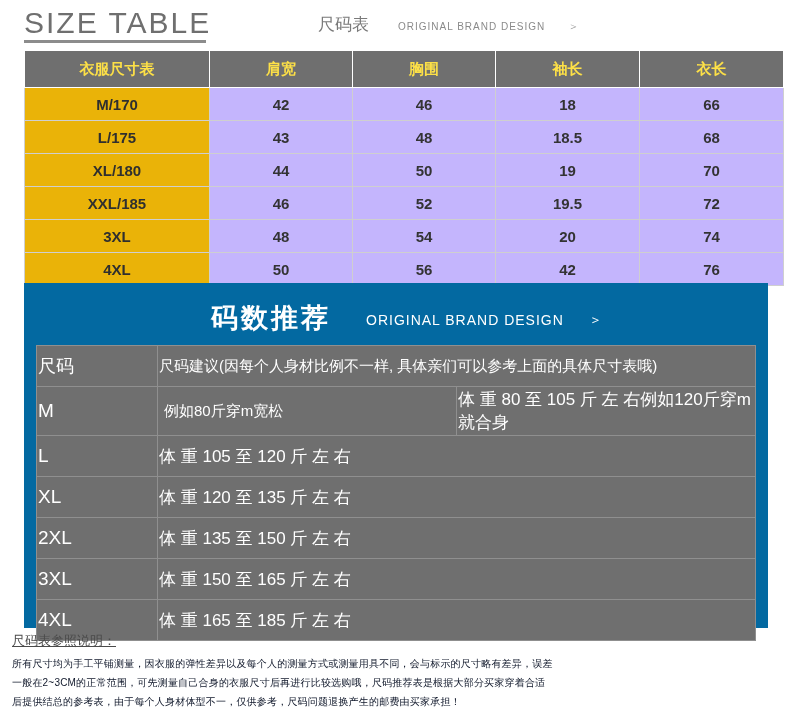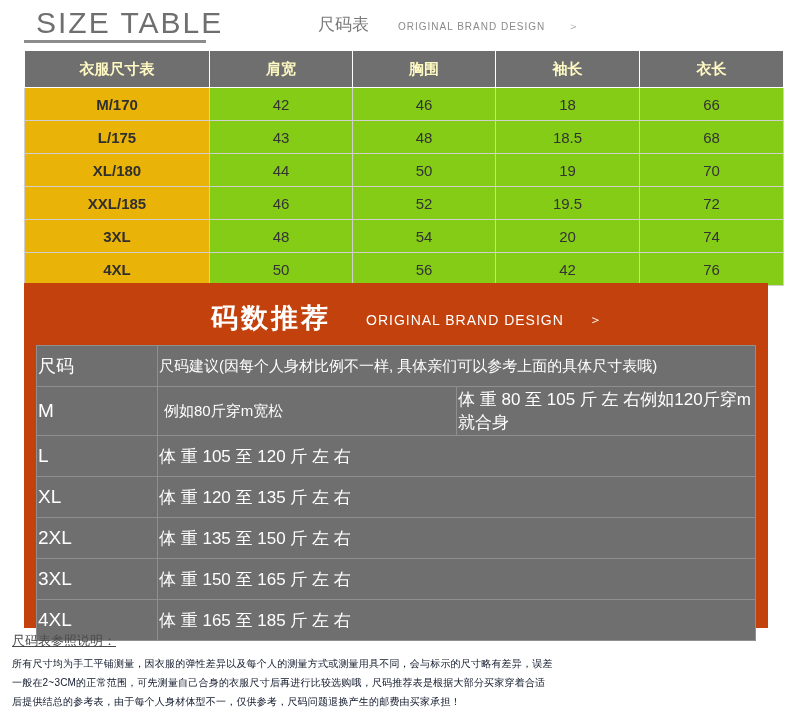--- a/index.html
+++ b/index.html
@@ -30,21 +30,20 @@
   }
   .header-title {
     position: absolute;
     left: 24px;
     top: 6px;
     font-size: 30px;
     letter-spacing: 2px;
     color: #6f6f6f;
     font-weight: normal;
     font-family: "Liberation Sans", sans-serif;
-    margin-left: 12px;
   }
   .header-underline {
     position: absolute;
     left: 24px;
     top: 40px;
     width: 182px;
     height: 3px;
     background: #8c8c8c;
   }
   .header-cn {
@@ -77,54 +76,55 @@
     top: 50px;
     width: 744px;
   }
   table.t1 {
     border-collapse: collapse;
     width: 744px;
     table-layout: fixed;
   }
   table.t1 th {
     background: #6f6f6f;
-    color: #fef9c3;
+    color: #fde047;
     font-weight: bold;
     font-size: 15px;
     height: 34px;
     border: 1px solid #ffffff;
     text-align: center;
   }
   table.t1 td {
     height: 30px;
     font-size: 15px;
     text-align: center;
     border: 1px solid #cfcfcf;
-    background: #84cc16;
+    background: #c4b5fd;
     color: #333333;
+    font-weight: bold;
   }
   table.t1 td.size-col {
     font-weight: bold;
     color: #2f2f2f;
   }
   table.t1 tr td:first-child {
     background: #eab308;
   }
   .big-cell {
     font-size: 20px;
   }
 
   
   .panel {
     position: absolute;
     left: 24px;
     top: 283px;
     width: 744px;
     height: 345px;
-    background: #c2410c;
+    background: #0369a1;
     box-sizing: border-box;
     padding: 12px;
   }
   .panel-head {
     position: relative;
     height: 50px;
   }
   .panel-title {
     position: absolute;
     left: 175px;

